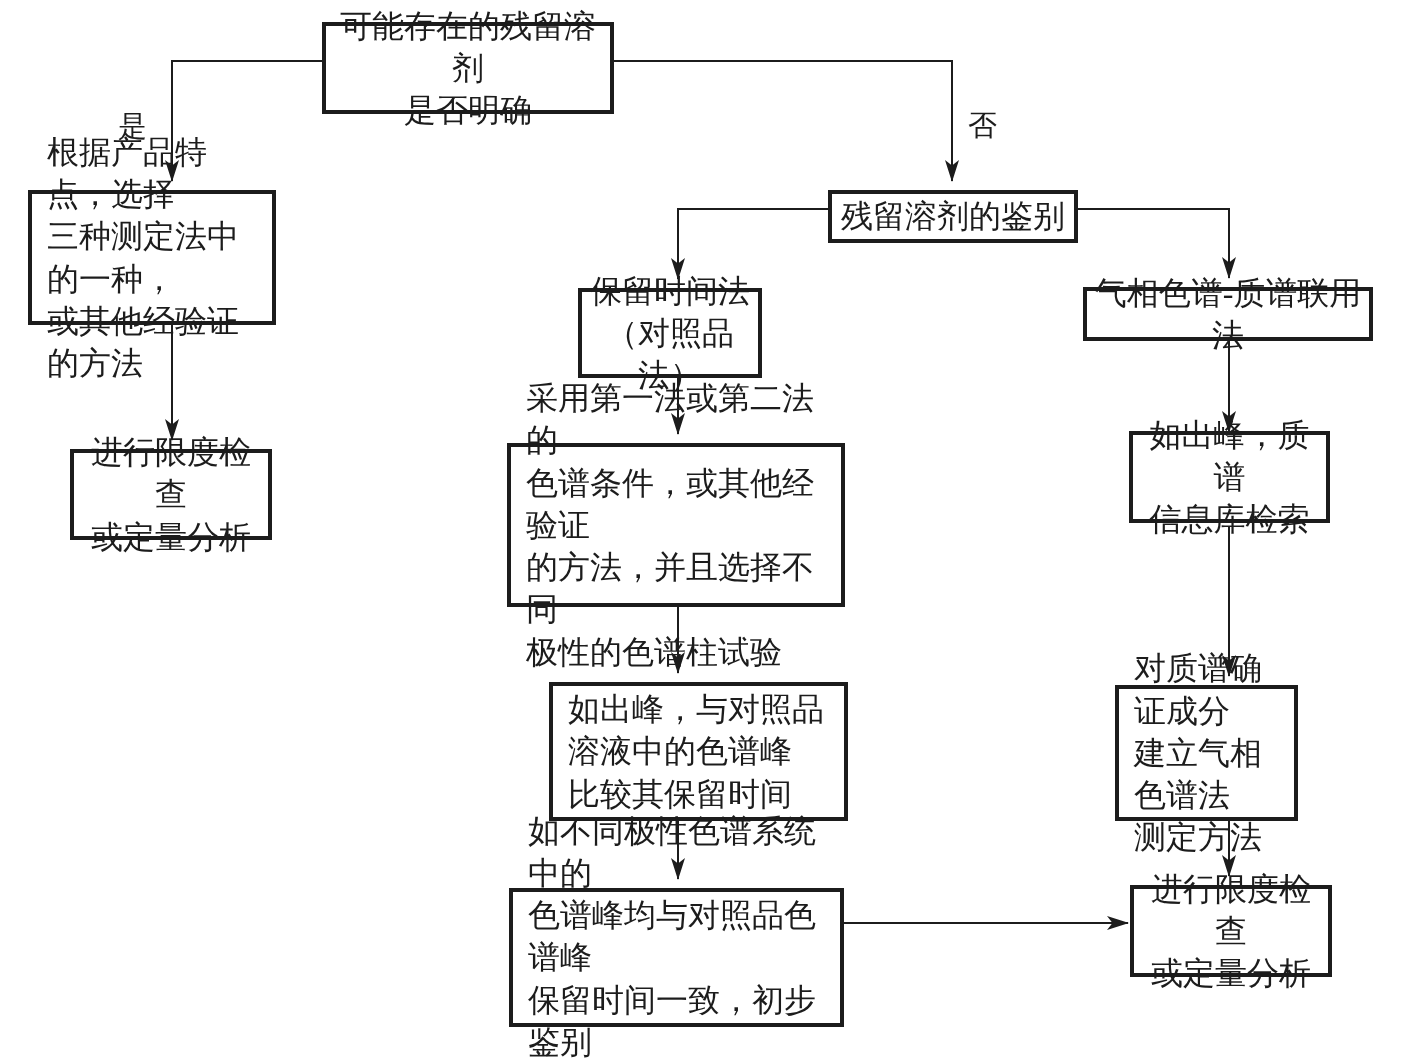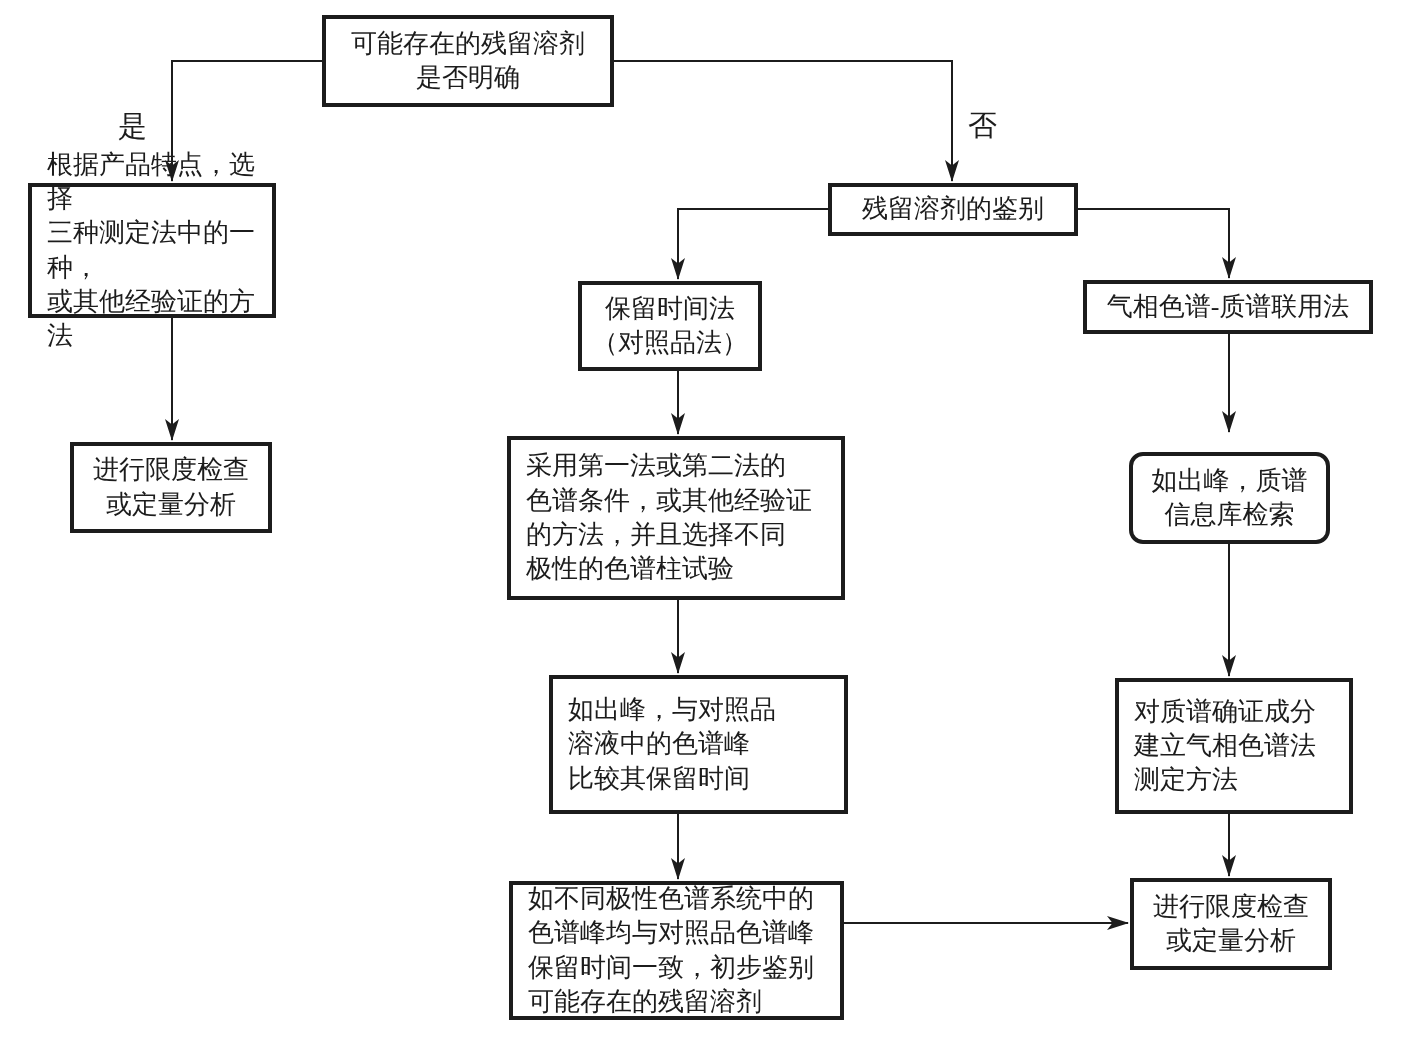--- a/index.html
+++ b/index.html
@@ -19,24 +19,25 @@
     position: absolute;
     left: 0;
     top: 0;
   }
   .node {
     position: absolute;
     box-sizing: border-box;
     border: 4px solid #1c1c1c;
     background: #ffffff;
     color: #1c1c1c;
-    font-size: 26px;
+    font-size: 32px;
     line-height: 1.32;
     display: flex;
     align-items: center;
+    margin-top: 7px;
   }
   .node .txt {
     display: block;
     width: 100%;
     white-space: pre-line;
   }
   .node.center {
     justify-content: center;
     text-align: center;
     padding: 2px 6px;
@@ -112,32 +113,32 @@
     <span class="txt">采用第一法或第二法的
 色谱条件，或其他经验证
 的方法，并且选择不同
 极性的色谱柱试验</span>
   </div>
 
   <div class="node center" style="left:1083px; top:280px; width:290px; height:54px;">
     <span class="txt">气相色谱-质谱联用法</span>
   </div>
 
-  <div class="node center" style="left:1129px; top:452px; width:201px; height:92px;border-radius:14px;">
+  <div class="node center" style="left:1129px; top:424px; width:201px; height:92px;">
     <span class="txt">如出峰，质谱
 信息库检索</span>
   </div>
 
   <div class="node left" style="left:549px; top:675px; width:299px; height:139px;">
     <span class="txt">如出峰，与对照品
 溶液中的色谱峰
 比较其保留时间</span>
   </div>
 
-  <div class="node left" style="left:1115px; top:678px; width:238px; height:136px;">
+  <div class="node left" style="left:1115px; top:678px; width:183px; height:136px;">
     <span class="txt">对质谱确证成分
 建立气相色谱法
 测定方法</span>
   </div>
 
   <div class="node left" style="left:509px; top:881px; width:335px; height:139px;">
     <span class="txt">如不同极性色谱系统中的
 色谱峰均与对照品色谱峰
 保留时间一致，初步鉴别
 可能存在的残留溶剂</span>

